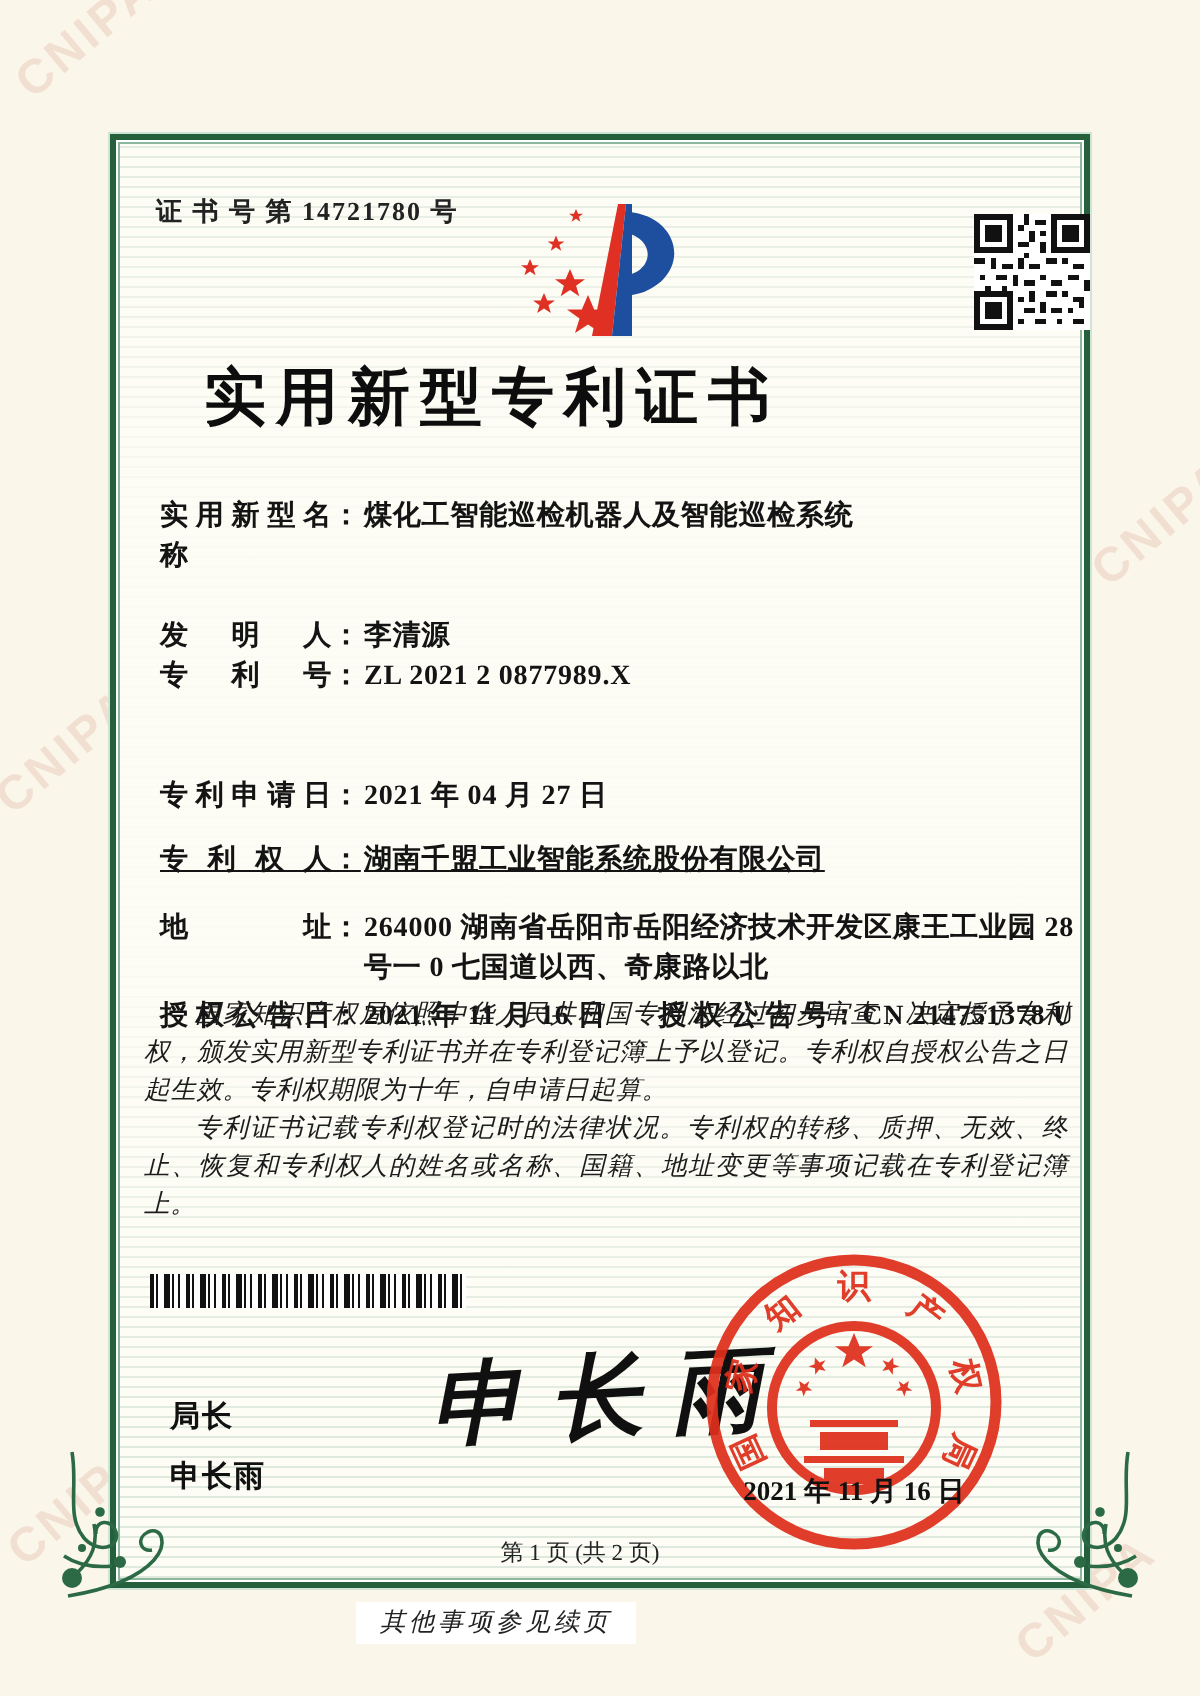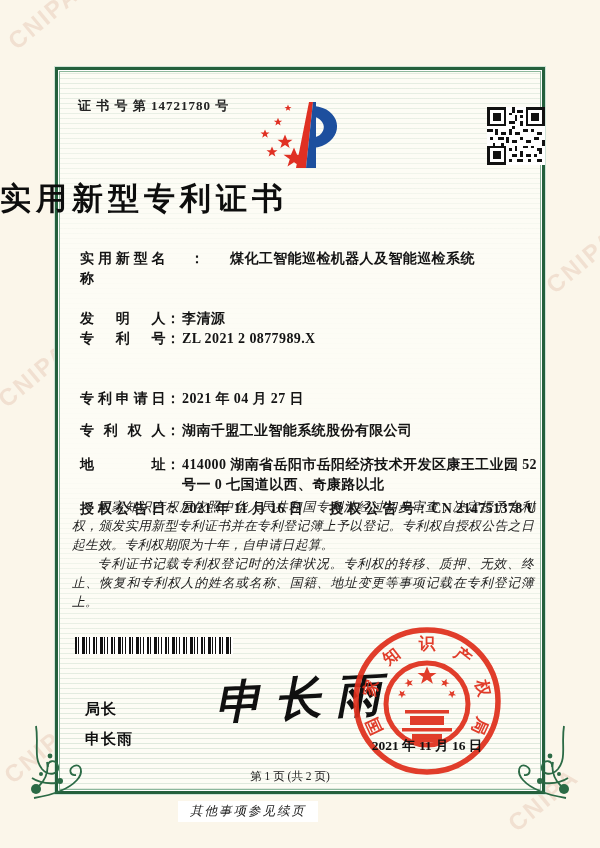--- a/index.html
+++ b/index.html
@@ -27,33 +27,33 @@
                        rgba(253,252,245,.95) 56%, rgba(253,252,245,.35) 76%, rgba(253,252,245,0) 92%); }
   .corner { position:absolute; width:66px; height:80px; }
   .corner.bl { left:26px; top:722px; }
   .corner.br { left:508px; top:722px; transform:scaleX(-1); }
 
   
   .cert-no { position:absolute; left:78px; top:97px; font-size:13px; letter-spacing:1px;
              color:#222; font-weight:600; }
   .logo { position:absolute; left:252px; top:98px; }
   .qr { position:absolute; left:487px; top:107px; width:58px; height:58px; }
-  .title { position:absolute; left:0; top:178px; width:492px; text-align:left;
+  .title { position:absolute; left:0; top:178px; width:492px; text-align:center;
            font-size:31px; font-weight:bold; letter-spacing:5px; color:#0d0d0d; }
 
   
   .content { position:absolute; left:80px; top:249px; width:458px; font-size:14px;
              color:#141414; font-weight:600; letter-spacing:.4px; }
   .row { display:flex; line-height:20px; }
   .lbl { flex:0 0 86px; text-align:justify; text-align-last:justify; }
   .colon { flex:0 0 16px; }
   .val { flex:1; }
   .val-line { white-space:nowrap; }
-  .mb20 { margin-bottom:20px;gap:24px; } .mb18 { margin-bottom:18px; }
-  .mb12 { margin-bottom:12px;margin-top:40px; } .mb14 { margin-bottom:14px; } .mb4 { margin-bottom:4px; }
+  .mb20 { margin-bottom:20px; } .mb18 { margin-bottom:18px; }
+  .mb12 { margin-bottom:12px;margin-top:40px; } .mb14 { margin-bottom:14px;text-decoration:underline; } .mb4 { margin-bottom:4px; }
   .pair2 { display:flex; margin-left:26px; }
 
   
   .paras { position:absolute; left:72px; top:498px; width:462px; font-size:12.8px;
            line-height:19px; color:#1c1c1c; font-style:italic; letter-spacing:.3px;
            text-align:justify; }
   .paras p { text-indent:2em; }
 
   
   .barcode { position:absolute; left:75px; top:637px; width:158px; height:17px;
@@ -181,21 +181,21 @@
     </div>
     <div class="row mb14">
       <span class="lbl">专利权人</span>
         <span class="colon">：</span>
       <span class="val">湖南千盟工业智能系统股份有限公司</span>
     </div>
     <div class="row mb4">
       <span class="lbl">地址</span>
         <span class="colon">：</span>
       <span class="val">
-        <span class="val-line" style="display:block">414000 湖南省岳阳市岳阳经济技术开发区康王工业园 52</span>
+        <span class="val-line" style="display:block">264000 湖南省岳阳市岳阳经济技术开发区康王工业园 28</span>
         <span class="val-line" style="display:block">号一 0 七国道以西、奇康路以北</span>
       </span>
     </div>
     <div class="row">
       <span class="lbl">授权公告日</span>
         <span class="colon">：</span>
       <span>2021 年 11 月 16 日</span>
       <span class="pair2">
         <span class="lbl">授权公告号</span>
           <span class="colon">：</span>

